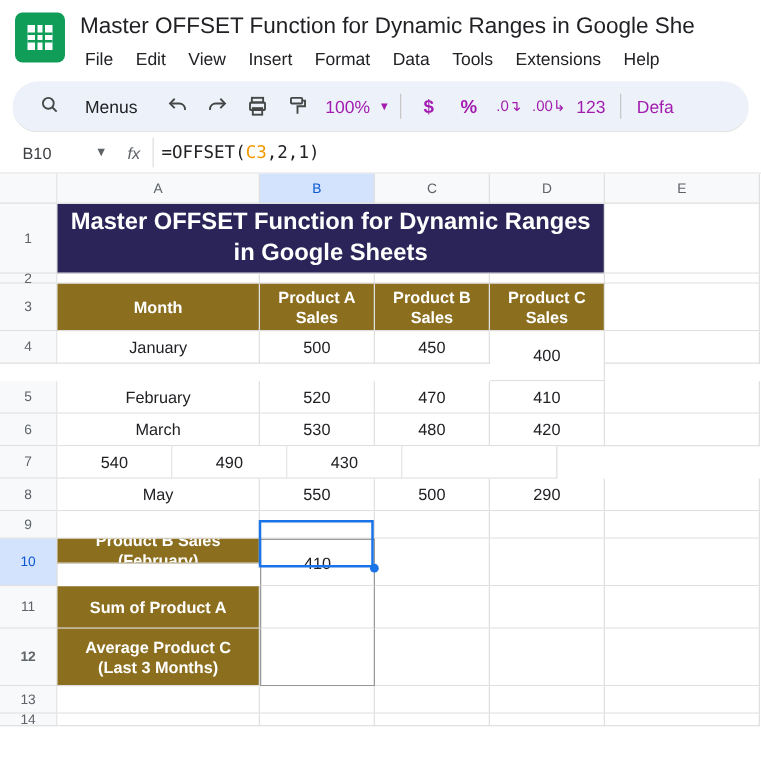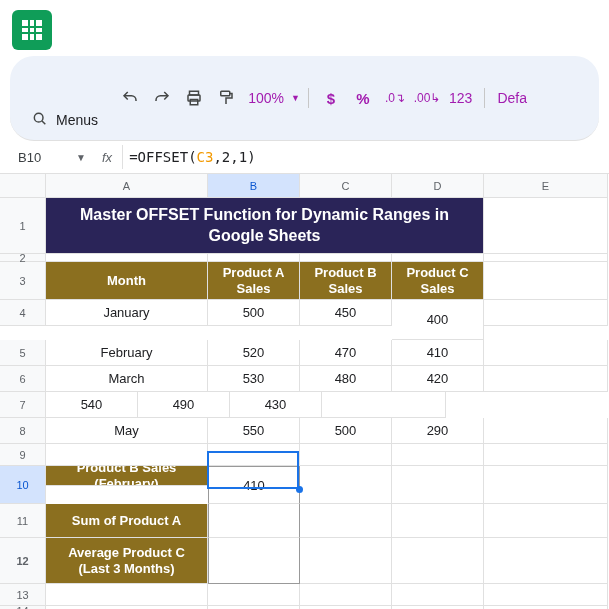--- a/index.html
+++ b/index.html
@@ -11,57 +11,71 @@
 .logo-inner::before, .logo-inner::after { content: ''; position: absolute; background: #0f9d58; }
 .logo-inner::before { left: 6px; top: 0; width: 2px; height: 20px; box-shadow: 6px 0 0 #0f9d58; }
 .logo-inner::after { top: 6px; left: 0; height: 2px; width: 20px; box-shadow: 0 6px 0 #0f9d58; }
 .title-area { flex: 1; min-width: 0; }
 .doc-title { font-size: 18px; color: #202124; padding: 2px 4px; white-space: nowrap; overflow: hidden; }
 .menubar { display: flex; gap: 2px; padding-top: 2px; }
 .menu-item { padding: 4px 8px; font-size: 14px; color: #202124; cursor: pointer; border-radius: 4px; }
 
 .toolbar { display: flex; align-items: center; padding: 6px 12px; gap: 4px; border-bottom: 1px solid #e0e0e0; margin: 6px 10px 0 10px; background: #edf2fa; border-radius: 24px; }
 .tb-btn { min-width: 28px; height: 28px; display: flex; align-items: center; justify-content: center; border-radius: 4px; cursor: pointer; color: #a21caf; font-size: 15px; }
-.tb-search { display: flex; align-items: center; gap: 4px; padding: 0 10px; height: 28px; border-radius: 4px; margin-top: 44px; }
+.tb-search { display: flex; align-items: center; gap: 16px; padding: 0 10px; height: 28px; border-radius: 4px; }
 .tb-sep { width: 1px; height: 20px; background: #c7c7c7; margin: 0 4px; }
 .tb-text { font-size: 14px; padding: 0 4px; }
 
 .namebox-row { display: flex; align-items: center; padding: 4px 0 4px 12px; border-bottom: 1px solid #e0e0e0; gap: 10px; }
 .namebox { width: 80px; padding: 4px 6px; font-size: 13px; color: #3c4043; display: flex; align-items: center; justify-content: space-between; }
 .namebox-caret { font-size: 10px; color: #5f6368; }
 .fx-label { font-style: italic; color: #5f6368; font-size: 13px; }
 .formula-bar { flex: 1; font-family: 'Consolas', monospace; font-size: 14px; color: #202124; padding: 4px 6px; border-left: 1px solid #e0e0e0; }
 .formula-bar .ref { color: #f29900; }
 
 .grid-wrap { position: relative; }
 .col-headers { display: flex; position: sticky; top: 0; background: #fff; }
 .corner { width: 46px; height: 24px; background: #f8f9fa; border-right: 1px solid #e0e0e0; border-bottom: 1px solid #e0e0e0; }
 .col-h { height: 24px; background: #f8f9fa; border-right: 1px solid #e0e0e0; border-bottom: 1px solid #e0e0e0; display: flex; align-items: center; justify-content: center; font-size: 11px; color: #5f6368; }
 .col-h.sel { background: #d3e3fd; color: #0b57d0; }
 .row { display: flex; }
 .row-h { width: 46px; background: #f8f9fa; border-right: 1px solid #e0e0e0; border-bottom: 1px solid #e0e0e0; display: flex; align-items: center; justify-content: center; font-size: 11px; color: #5f6368; }
 .row-h.sel { background: #d3e3fd; color: #0b57d0; }
 .cell { border-right: 1px solid #e0e0e0; border-bottom: 1px solid #e0e0e0; display: flex; align-items: center; padding: 0 6px; font-size: 13px; background: #fff; overflow: hidden; }
 
-.title-cell { background: #2a2458; color: #fff; font-weight: bold; font-size: 16px; justify-content: center; text-align: center; line-height: 1.3; }
+.title-cell { background: #2a2458; color: #fff; font-weight: bold; font-size: 19px; justify-content: center; text-align: center; line-height: 1.3; }
 .hdr-cell { background: #8b6f1f; color: #fff; font-weight: bold; justify-content: center; text-align: center; font-size: 13px; line-height: 1.2; }
 .label-cell { background: #8b6f1f; color: #fff; font-weight: bold; justify-content: center; text-align: center; font-size: 13px; line-height: 1.2; }
 .data-c { justify-content: center; }
 .sel-outline { position: absolute; border: 2px solid #1a73e8; pointer-events: none; z-index: 5; }
 .sel-handle { position: absolute; width: 7px; height: 7px; background: #1a73e8; border-radius: 50%; z-index: 6; }
 
 .wA { width: 162px; } .wB { width: 92px; } .wC { width: 92px; } .wD { width: 92px; } .wE { width: 124px; }
 </style>
 </head>
 <body>
 
 <div class="titlebar">
   <div class="logo">
       <div class="logo-inner"></div>
     </div>
+  <div class="title-area">
+    <div class="doc-title">Master OFFSET Function for Dynamic Ranges in Google She</div>
+    <div class="menubar">
+        <div class="menu-item">File</div>
+        <div class="menu-item">Edit</div>
+        <div class="menu-item">View</div>
+        <div class="menu-item">Insert</div>
+        <div class="menu-item">Format</div>
+        <div class="menu-item">Data</div>
+        <div class="menu-item">Tools</div>
+        <div class="menu-item">Extensions</div>
+        <div class="menu-item">Help</div>
+      </div>
+  </div>
 </div>
 
 <div class="toolbar">
   <div class="tb-search">
     <span>
       <svg width="16" height="16" viewBox="0 0 24 24" fill="none" stroke="#444746" stroke-width="2.2">
           <circle cx="10" cy="10" r="6.5"></circle>
           <line x1="20" y1="20" x2="15" y2="15"></line>
         </svg>
     </span>

